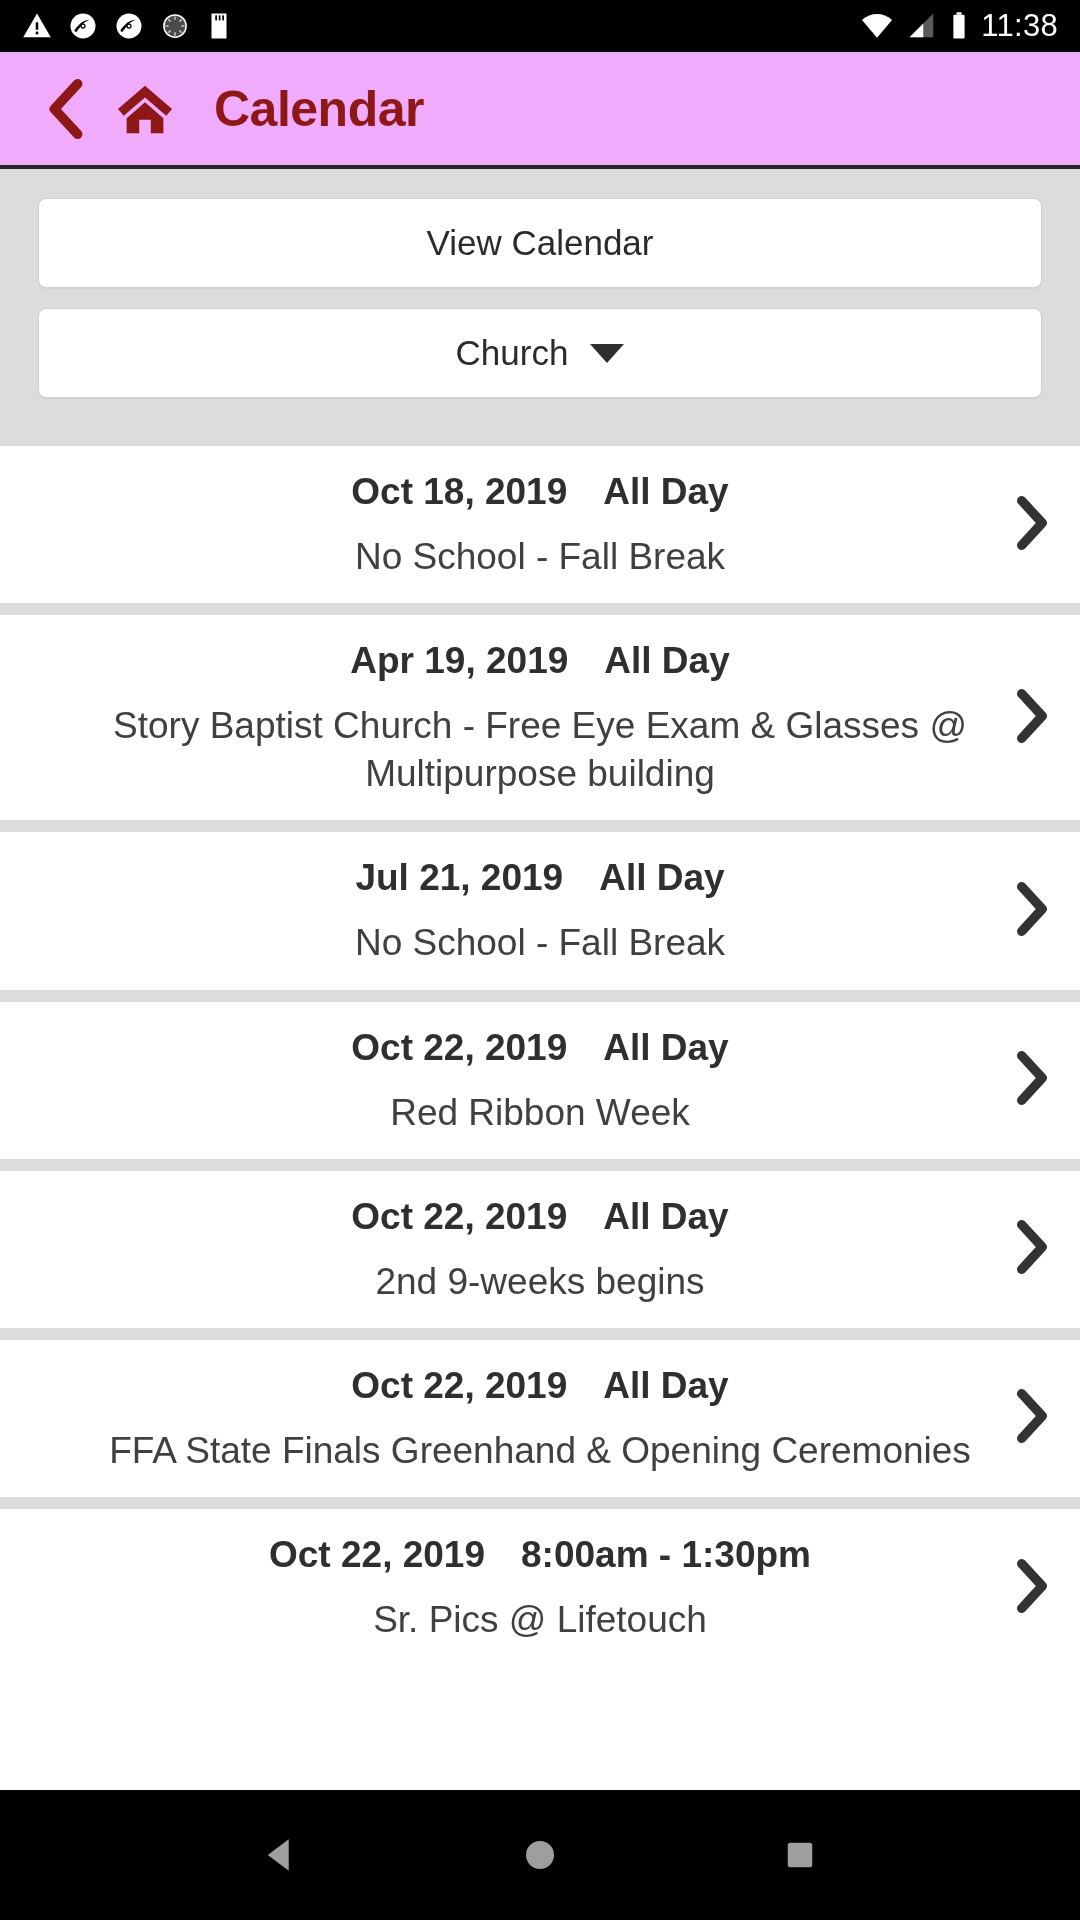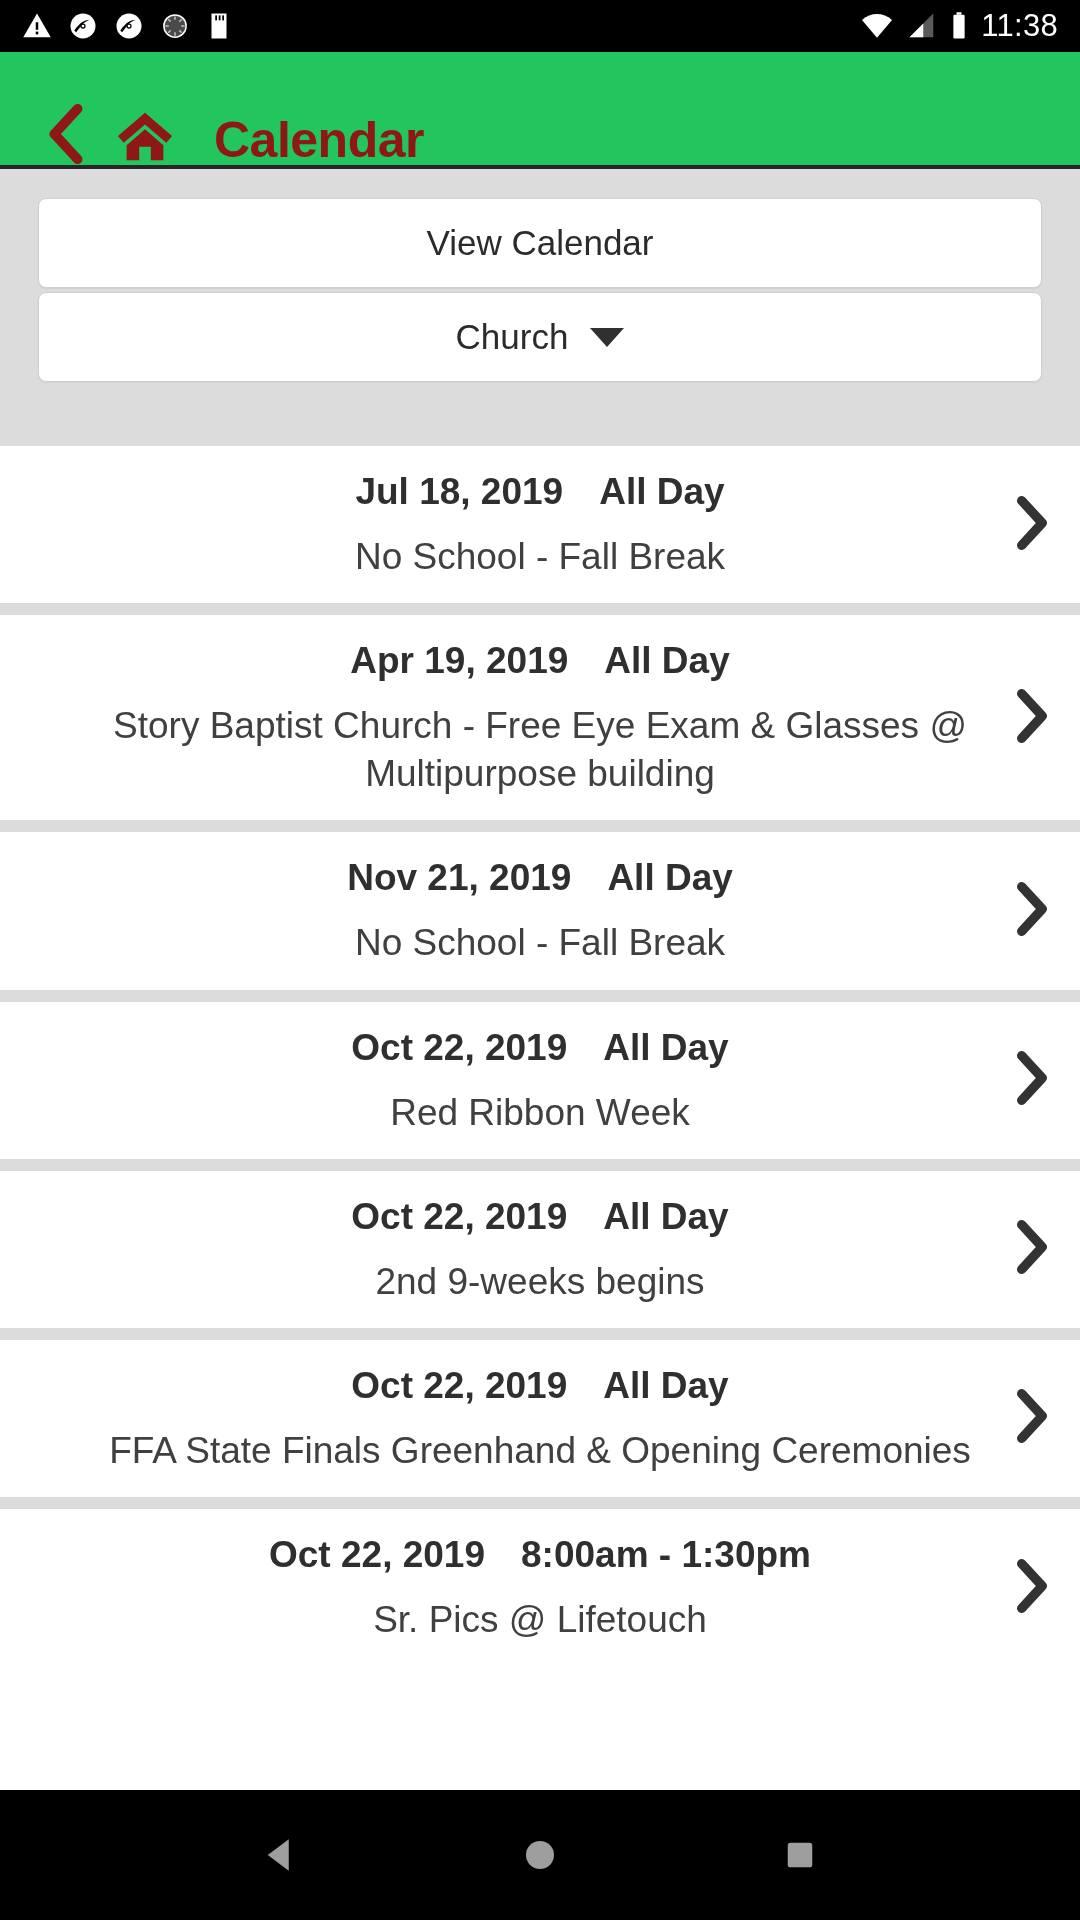--- a/index.html
+++ b/index.html
@@ -20,36 +20,36 @@
   .status-left { display: flex; align-items: center; gap: 16px; }
   .status-right { margin-left: auto; display: flex; align-items: center; gap: 13px; }
   .sb-icon { display: block; }
   .status-time {
     color: #ffffff; font-size: 31px; letter-spacing: 0.3px;
     font-family: "Liberation Sans", sans-serif; 
   }
 
   
   .app-header {
-    flex: 0 0 117px; background: #22c55e;
-    display: flex; align-items: flex-end;
+    flex: 0 0 117px; background: #f0abfc;
+    display: flex; align-items: center;
     padding-left: 44px; border-bottom: 4px solid #262626;
   }
   .back-chevron { display: block; margin-right: 26px; cursor: pointer; }
   .home-icon { display: block; margin-right: 38px; cursor: pointer; }
   .page-title {
     color: #8e1717; font-size: 50px; font-weight: bold;
     letter-spacing: -0.5px; line-height: 1;
   }
 
   
   .toolbar {
     flex: 0 0 277px; background: #dcdcdc;
     padding: 29px 38px 0 38px;
-    display: flex; flex-direction: column; gap: 4px;
+    display: flex; flex-direction: column; gap: 20px;
   }
   .tb-button {
     height: 90px; background: #ffffff;
     border: 1px solid #cfcfcf; border-radius: 8px;
     display: flex; align-items: center; justify-content: center;
     font-size: 35px; color: #2b2b2b; cursor: pointer;
     box-shadow: 0 1px 1px rgba(0,0,0,0.05);
   }
   .tb-button .caret {
     width: 0; height: 0; margin-left: 22px;
@@ -169,41 +169,41 @@
   </div>
   <div class="tb-button">
     <span>Church</span>
     <span class="caret"></span>
   </div>
 </div>
 
 <div class="event-list" id="event-list">
     <div class="event-row">
       <div class="event-text">
-        <div class="event-meta"><span>Jul 18, 2019</span><span class="gap"></span><span>All Day</span></div>
+        <div class="event-meta"><span>Oct 18, 2019</span><span class="gap"></span><span>All Day</span></div>
         <div class="event-title">No School - Fall Break</div>
       </div>
       <span class="row-chevron"><svg width="38" height="56" viewBox="0 0 20 30">
           <path d="M5 3 L16 15 L5 27" fill="none" stroke="#333333" stroke-width="5" stroke-linecap="round" stroke-linejoin="round"></path>
         </svg></span>
     </div>
     <div class="row-sep"></div>
     <div class="event-row">
       <div class="event-text">
         <div class="event-meta"><span>Apr 19, 2019</span><span class="gap"></span><span>All Day</span></div>
         <div class="event-title">Story Baptist Church - Free Eye Exam &amp; Glasses @ Multipurpose building</div>
       </div>
       <span class="row-chevron"><svg width="38" height="56" viewBox="0 0 20 30">
           <path d="M5 3 L16 15 L5 27" fill="none" stroke="#333333" stroke-width="5" stroke-linecap="round" stroke-linejoin="round"></path>
         </svg></span>
     </div>
     <div class="row-sep"></div>
     <div class="event-row">
       <div class="event-text">
-        <div class="event-meta"><span>Nov 21, 2019</span><span class="gap"></span><span>All Day</span></div>
+        <div class="event-meta"><span>Jul 21, 2019</span><span class="gap"></span><span>All Day</span></div>
         <div class="event-title">No School - Fall Break</div>
       </div>
       <span class="row-chevron"><svg width="38" height="56" viewBox="0 0 20 30">
           <path d="M5 3 L16 15 L5 27" fill="none" stroke="#333333" stroke-width="5" stroke-linecap="round" stroke-linejoin="round"></path>
         </svg></span>
     </div>
     <div class="row-sep"></div>
     <div class="event-row">
       <div class="event-text">
         <div class="event-meta"><span>Oct 22, 2019</span><span class="gap"></span><span>All Day</span></div>

